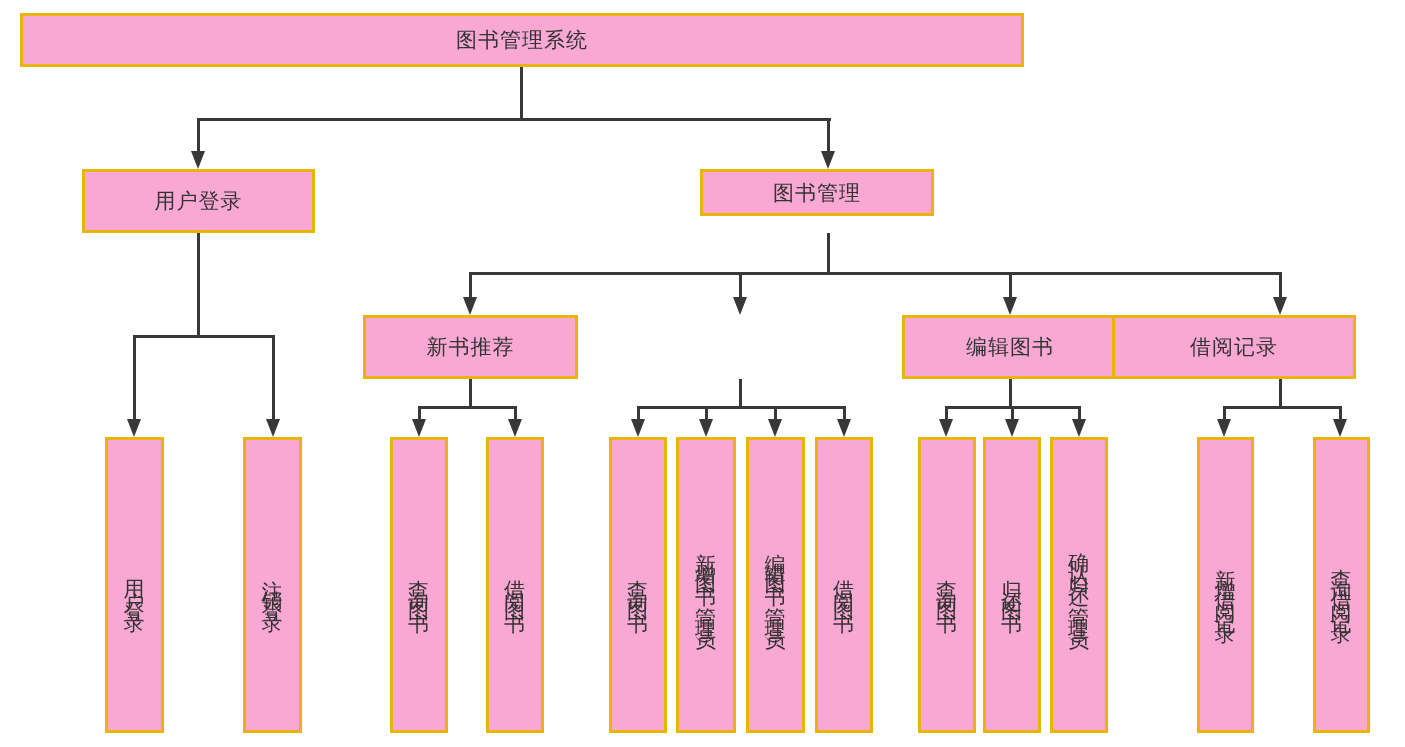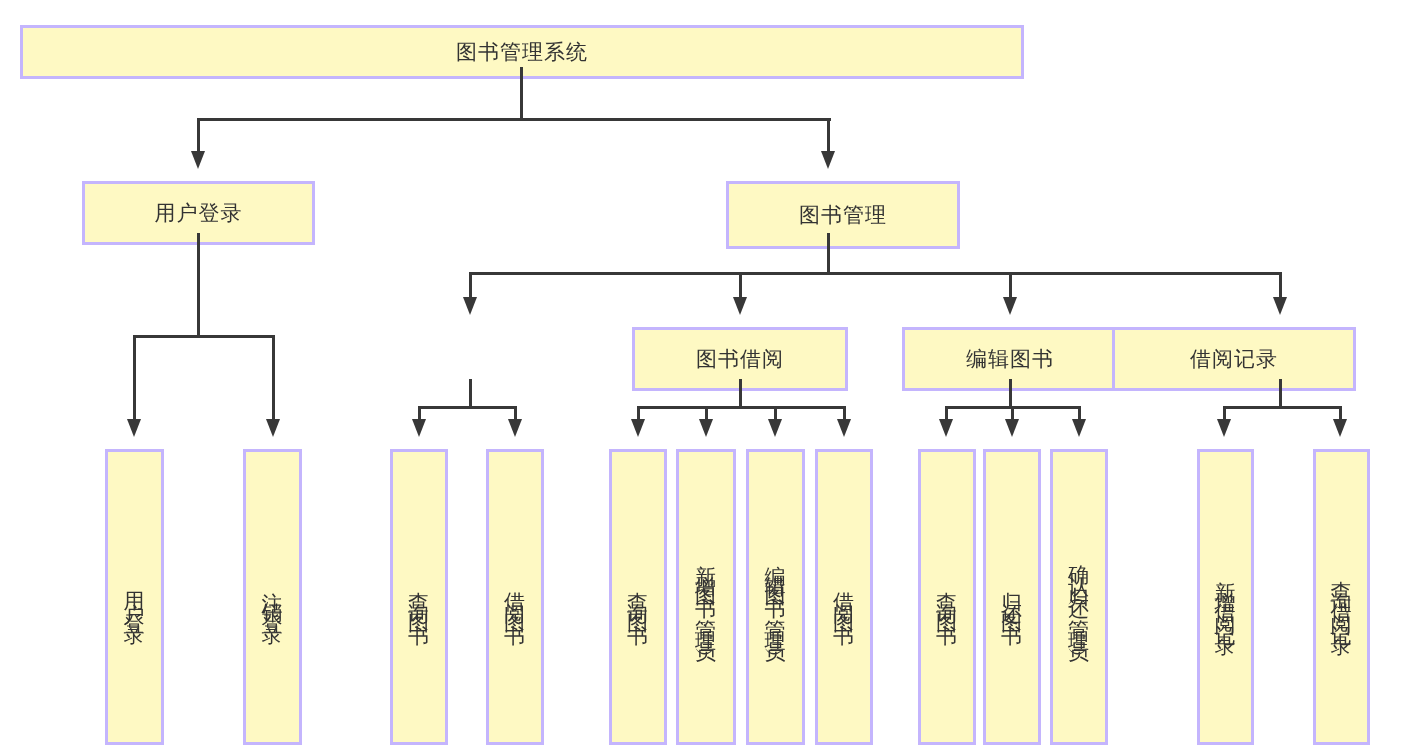--- a/index.html
+++ b/index.html
@@ -1,28 +1,27 @@
 <!DOCTYPE html>
 <html><head>
 <meta charset="utf-8">
 <style>
   html,body{margin:0;padding:0;background:#ffffff;}
   body{font-family:"Liberation Sans","DejaVu Sans",sans-serif;}
   .stage{position:relative;width:1405px;height:747px;background:#ffffff;overflow:hidden;}
   .node{
     position:absolute;
     box-sizing:border-box;
-    border:3px solid #c4b5fd;
-    background:#fef9c3;
+    border:3px solid #eab308;
+    background:#f9a8d4;
     display:flex;
     align-items:center;
     justify-content:center;
     color:#333333;
     font-size:21px;
-    margin-top:12px;
   }
   .node.h .lbl{letter-spacing:1px;white-space:nowrap;}
   .node.v .lbl{
     writing-mode:vertical-rl;
     text-orientation:mixed;
     letter-spacing:11px;
     line-height:1;
     white-space:nowrap;
   }
   .vl,.hl{position:absolute;background:#383838;}
@@ -51,28 +50,28 @@
 <div class="stage">
 
   <div class="node h" style="left:20px;top:13px;width:1004px;height:54px">
     <span class="lbl">图书管理系统</span>
   </div>
 
   <div class="node h" style="left:82px;top:169px;width:233px;height:64px">
     <span class="lbl">用户登录</span>
   </div>
 
-  <div class="node h" style="left:726px;top:169px;width:234px;height:68px">
+  <div class="node h" style="left:700px;top:169px;width:234px;height:47px">
     <span class="lbl">图书管理</span>
   </div>
 
+  <div class="node h" style="left:363px;top:315px;width:215px;height:64px">
+    <span class="lbl">新书推荐</span>
+  </div>
 
-  <div class="node h" style="left:632px;top:315px;width:216px;height:64px">
-    <span class="lbl">图书借阅</span>
-  </div>
 
   <div class="node h" style="left:902px;top:315px;width:216px;height:64px">
     <span class="lbl">编辑图书</span>
   </div>
 
   <div class="node h" style="left:1112px;top:315px;width:244px;height:64px">
     <span class="lbl">借阅记录</span>
   </div>
 
   <div class="node v" style="left:105px;top:437px;width:59px;height:296px">

